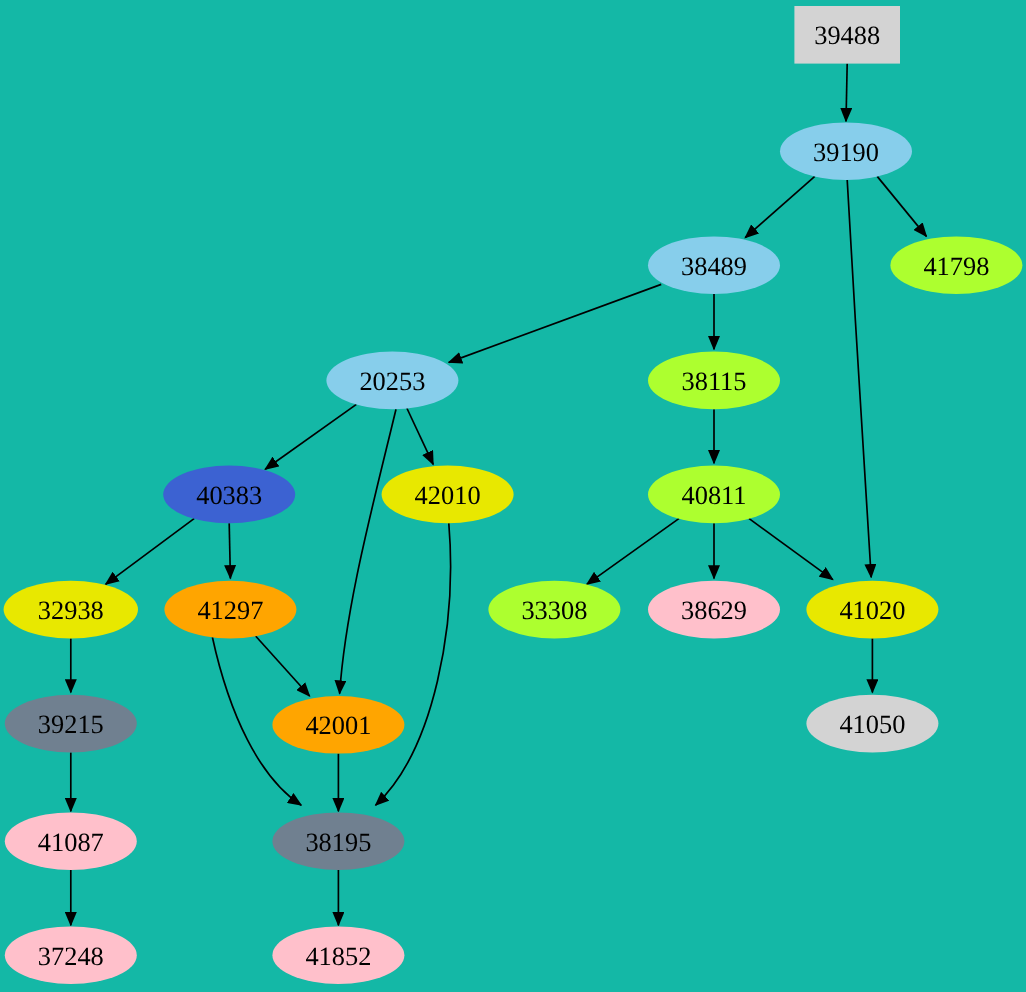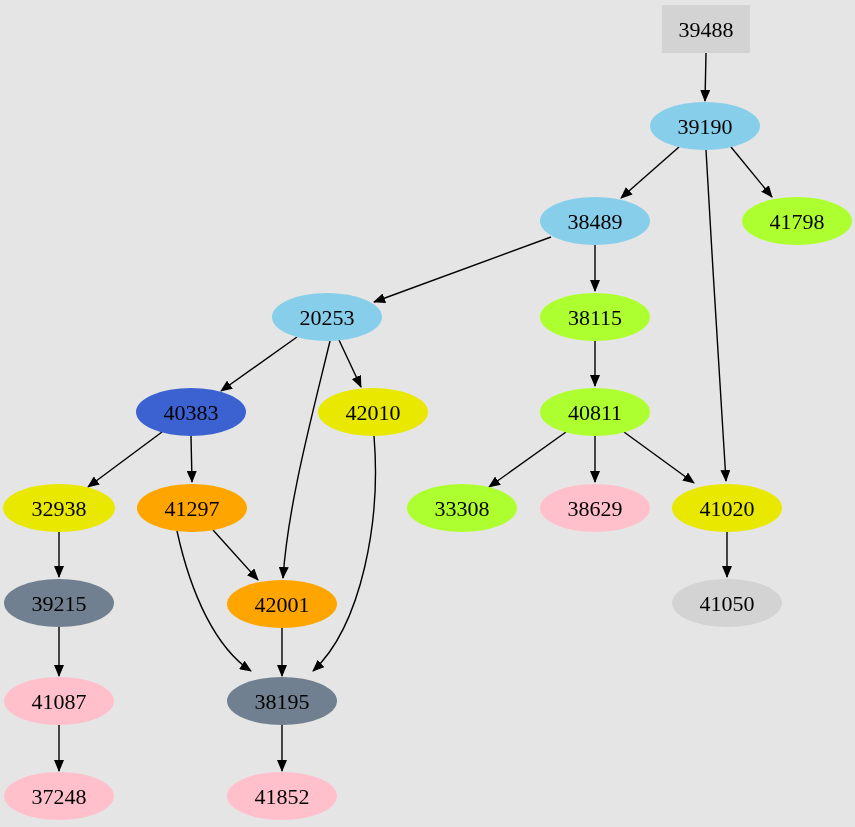--- a/index.html
+++ b/index.html
@@ -5,21 +5,21 @@
   html, body {
     margin: 0;
     padding: 0;
     background: #ffffff;
     font-family: "Liberation Serif", "DejaVu Serif", serif;
   }
   .graph-wrap {
     width: 855px;
     height: 827px;
     position: relative;
-    background: #e5e5e5;
+    background: #14b8a6;
     overflow: hidden;
   }
   svg { display: block; }
   .edge-path {
     fill: none;
     stroke: #000000;
     stroke-width: 1.4px;
   }
   .node-label {
     font-family: "Liberation Serif", "DejaVu Serif", serif;

